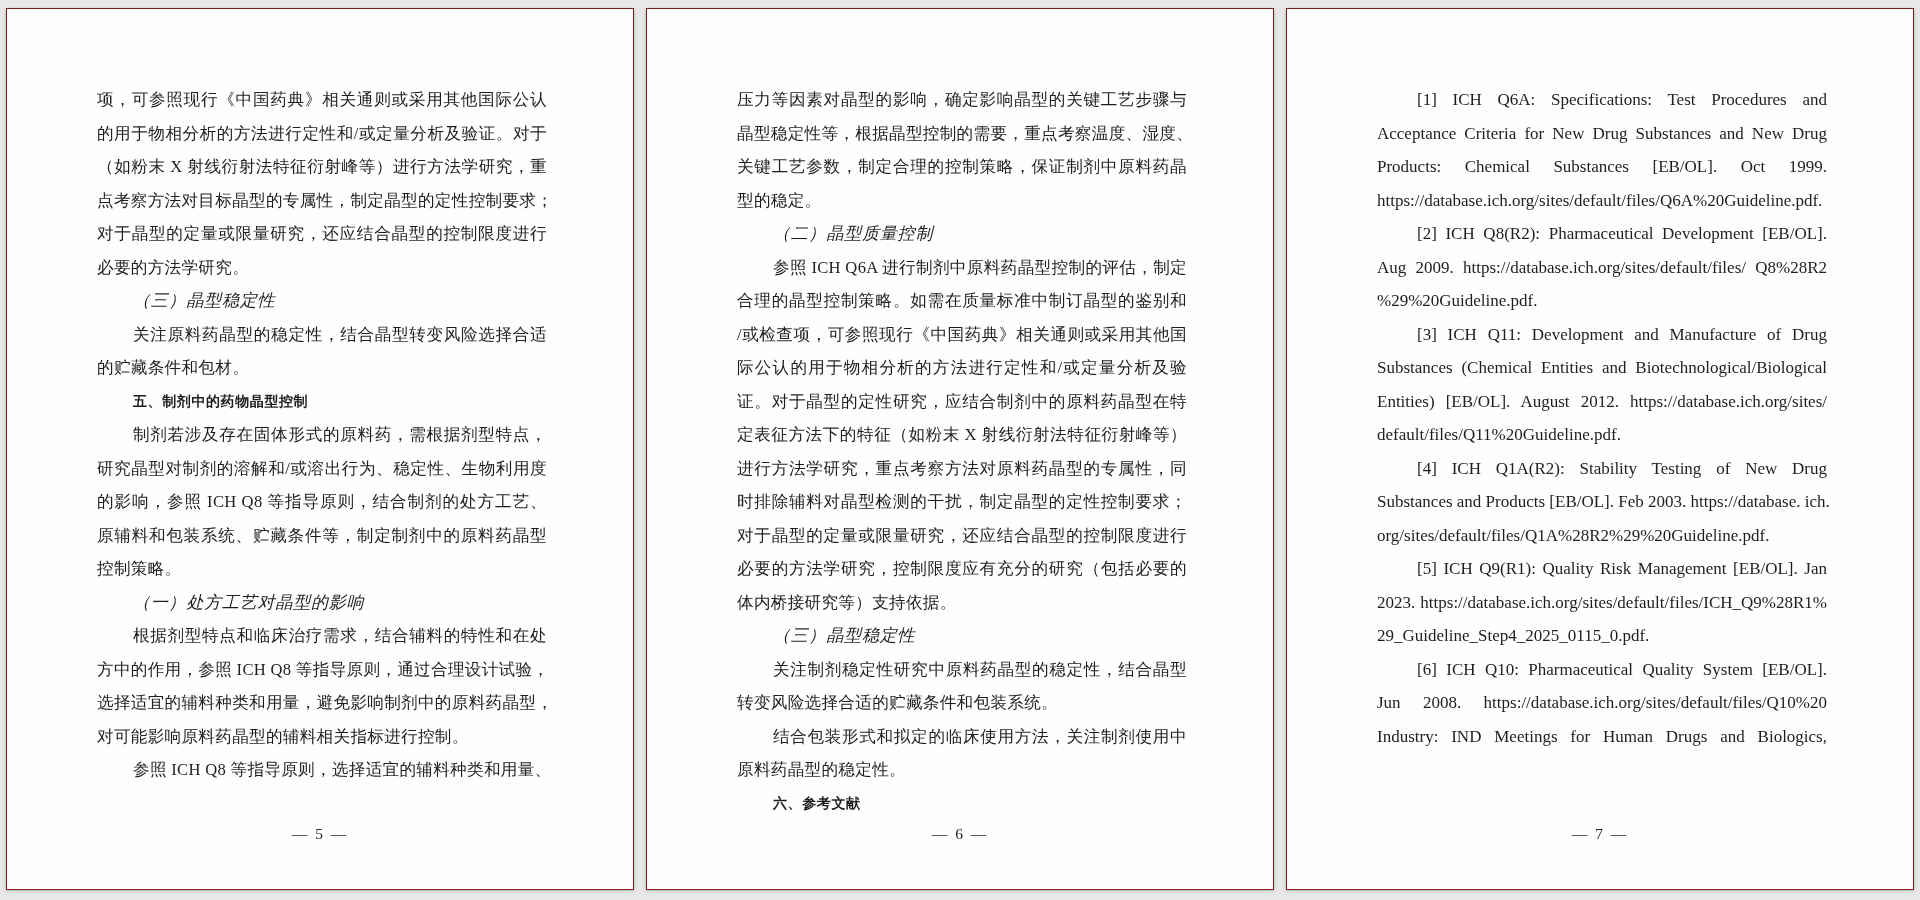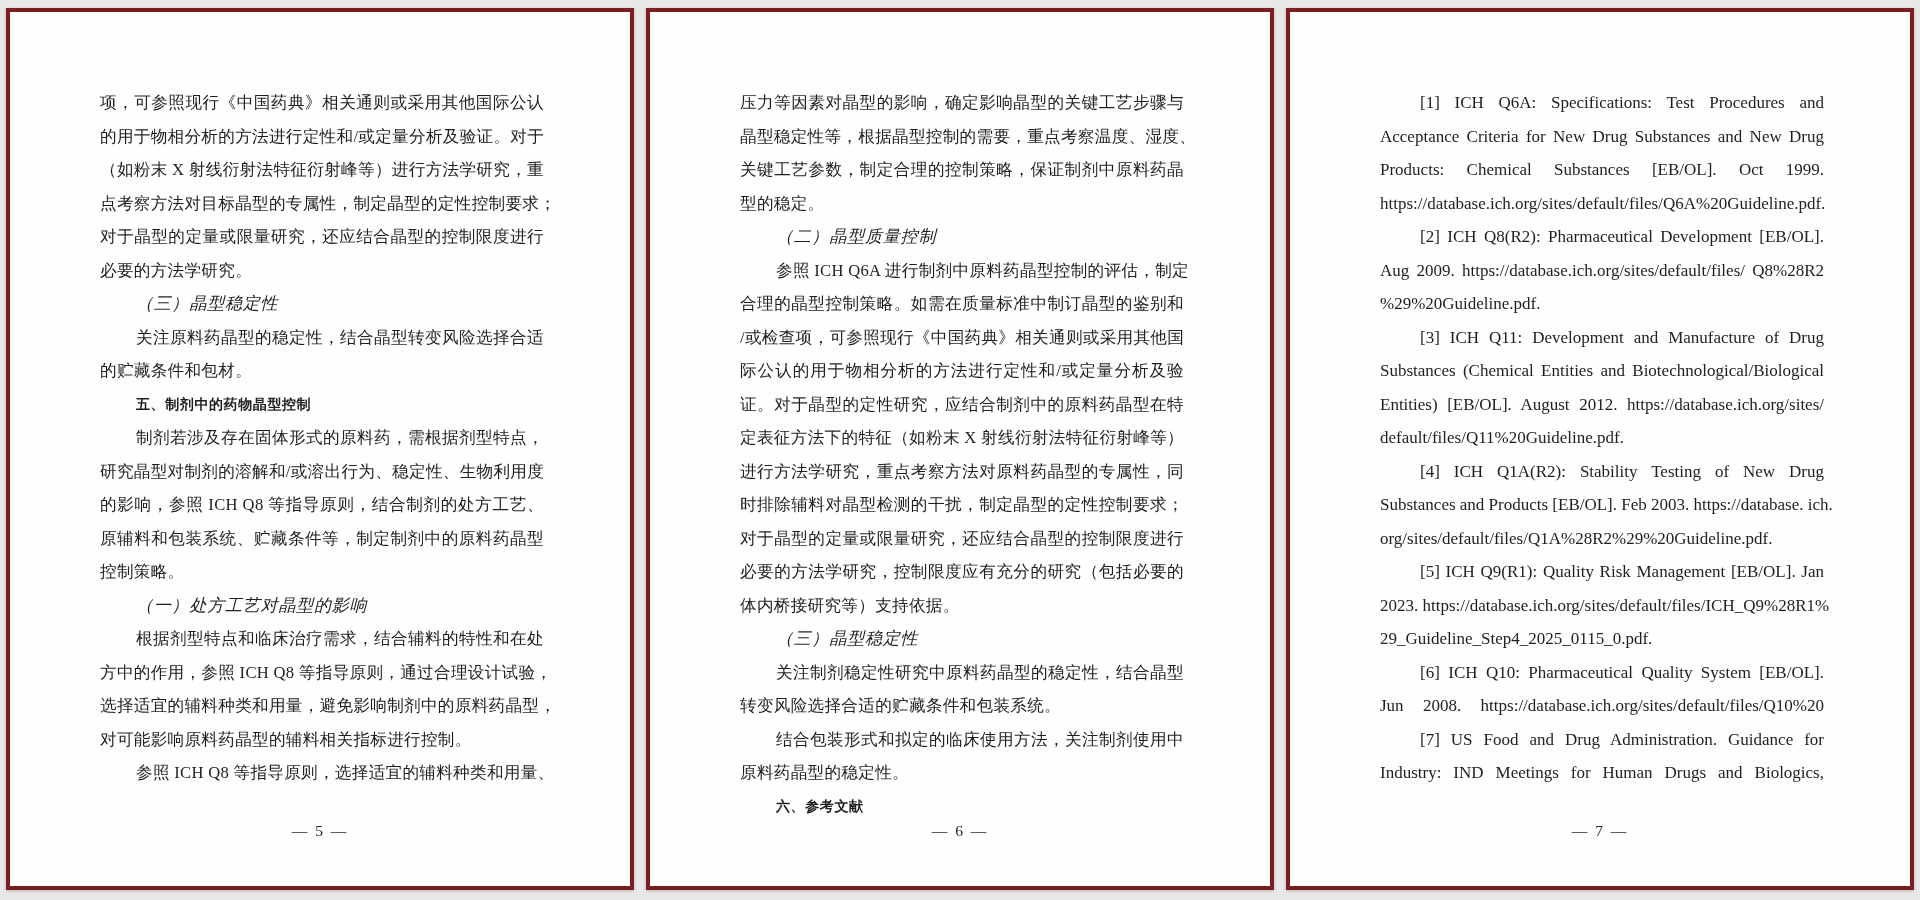--- a/index.html
+++ b/index.html
@@ -13,21 +13,21 @@
     position: absolute;
     inset: 0;
     background: #e8e8e8;
   }
   .page {
     position: absolute;
     top: 8px;
     height: 882px;
     width: 628px;
     background: #fefefe;
-    border: 4px solid #7f1d1d;
+    border: 1px solid #7f1d1d;
     box-shadow: 0 1px 3px rgba(0,0,0,0.22);
   }
   .page.p1 { left: 6px; }
   .page.p2 { left: 646px; }
   .page.p3 { left: 1286px; }
 
   .page-body {
     position: absolute;
     top: 74px;
     left: 90px;
@@ -159,19 +159,18 @@
         <div class="line just">Entities) [EB/OL]. August 2012. https://database.ich.org/sites/</div>
         <div class="line nojust">default/files/Q11%20Guideline.pdf.</div>
         <div class="line indent just">[4] ICH Q1A(R2): Stability Testing of New Drug</div>
         <div class="line just">Substances and Products [EB/OL]. Feb 2003. https://database. ich.</div>
         <div class="line nojust">org/sites/default/files/Q1A%28R2%29%20Guideline.pdf.</div>
         <div class="line indent just">[5] ICH Q9(R1): Quality Risk Management [EB/OL]. Jan</div>
         <div class="line just">2023. https://database.ich.org/sites/default/files/ICH_Q9%28R1%</div>
         <div class="line nojust">29_Guideline_Step4_2025_0115_0.pdf.</div>
         <div class="line indent just">[6] ICH Q10: Pharmaceutical Quality System [EB/OL].</div>
         <div class="line just">Jun 2008. https://database.ich.org/sites/default/files/Q10%20</div>
-        <div class="line indent just">[7] US Food and Drug Administration. Guidance for</div>
         <div class="line just">Industry: IND Meetings for Human Drugs and Biologics,</div>
       </div>
     <div class="page-num">— 7 —</div>
   </div>
 
 </div>
 
 </body></html>

